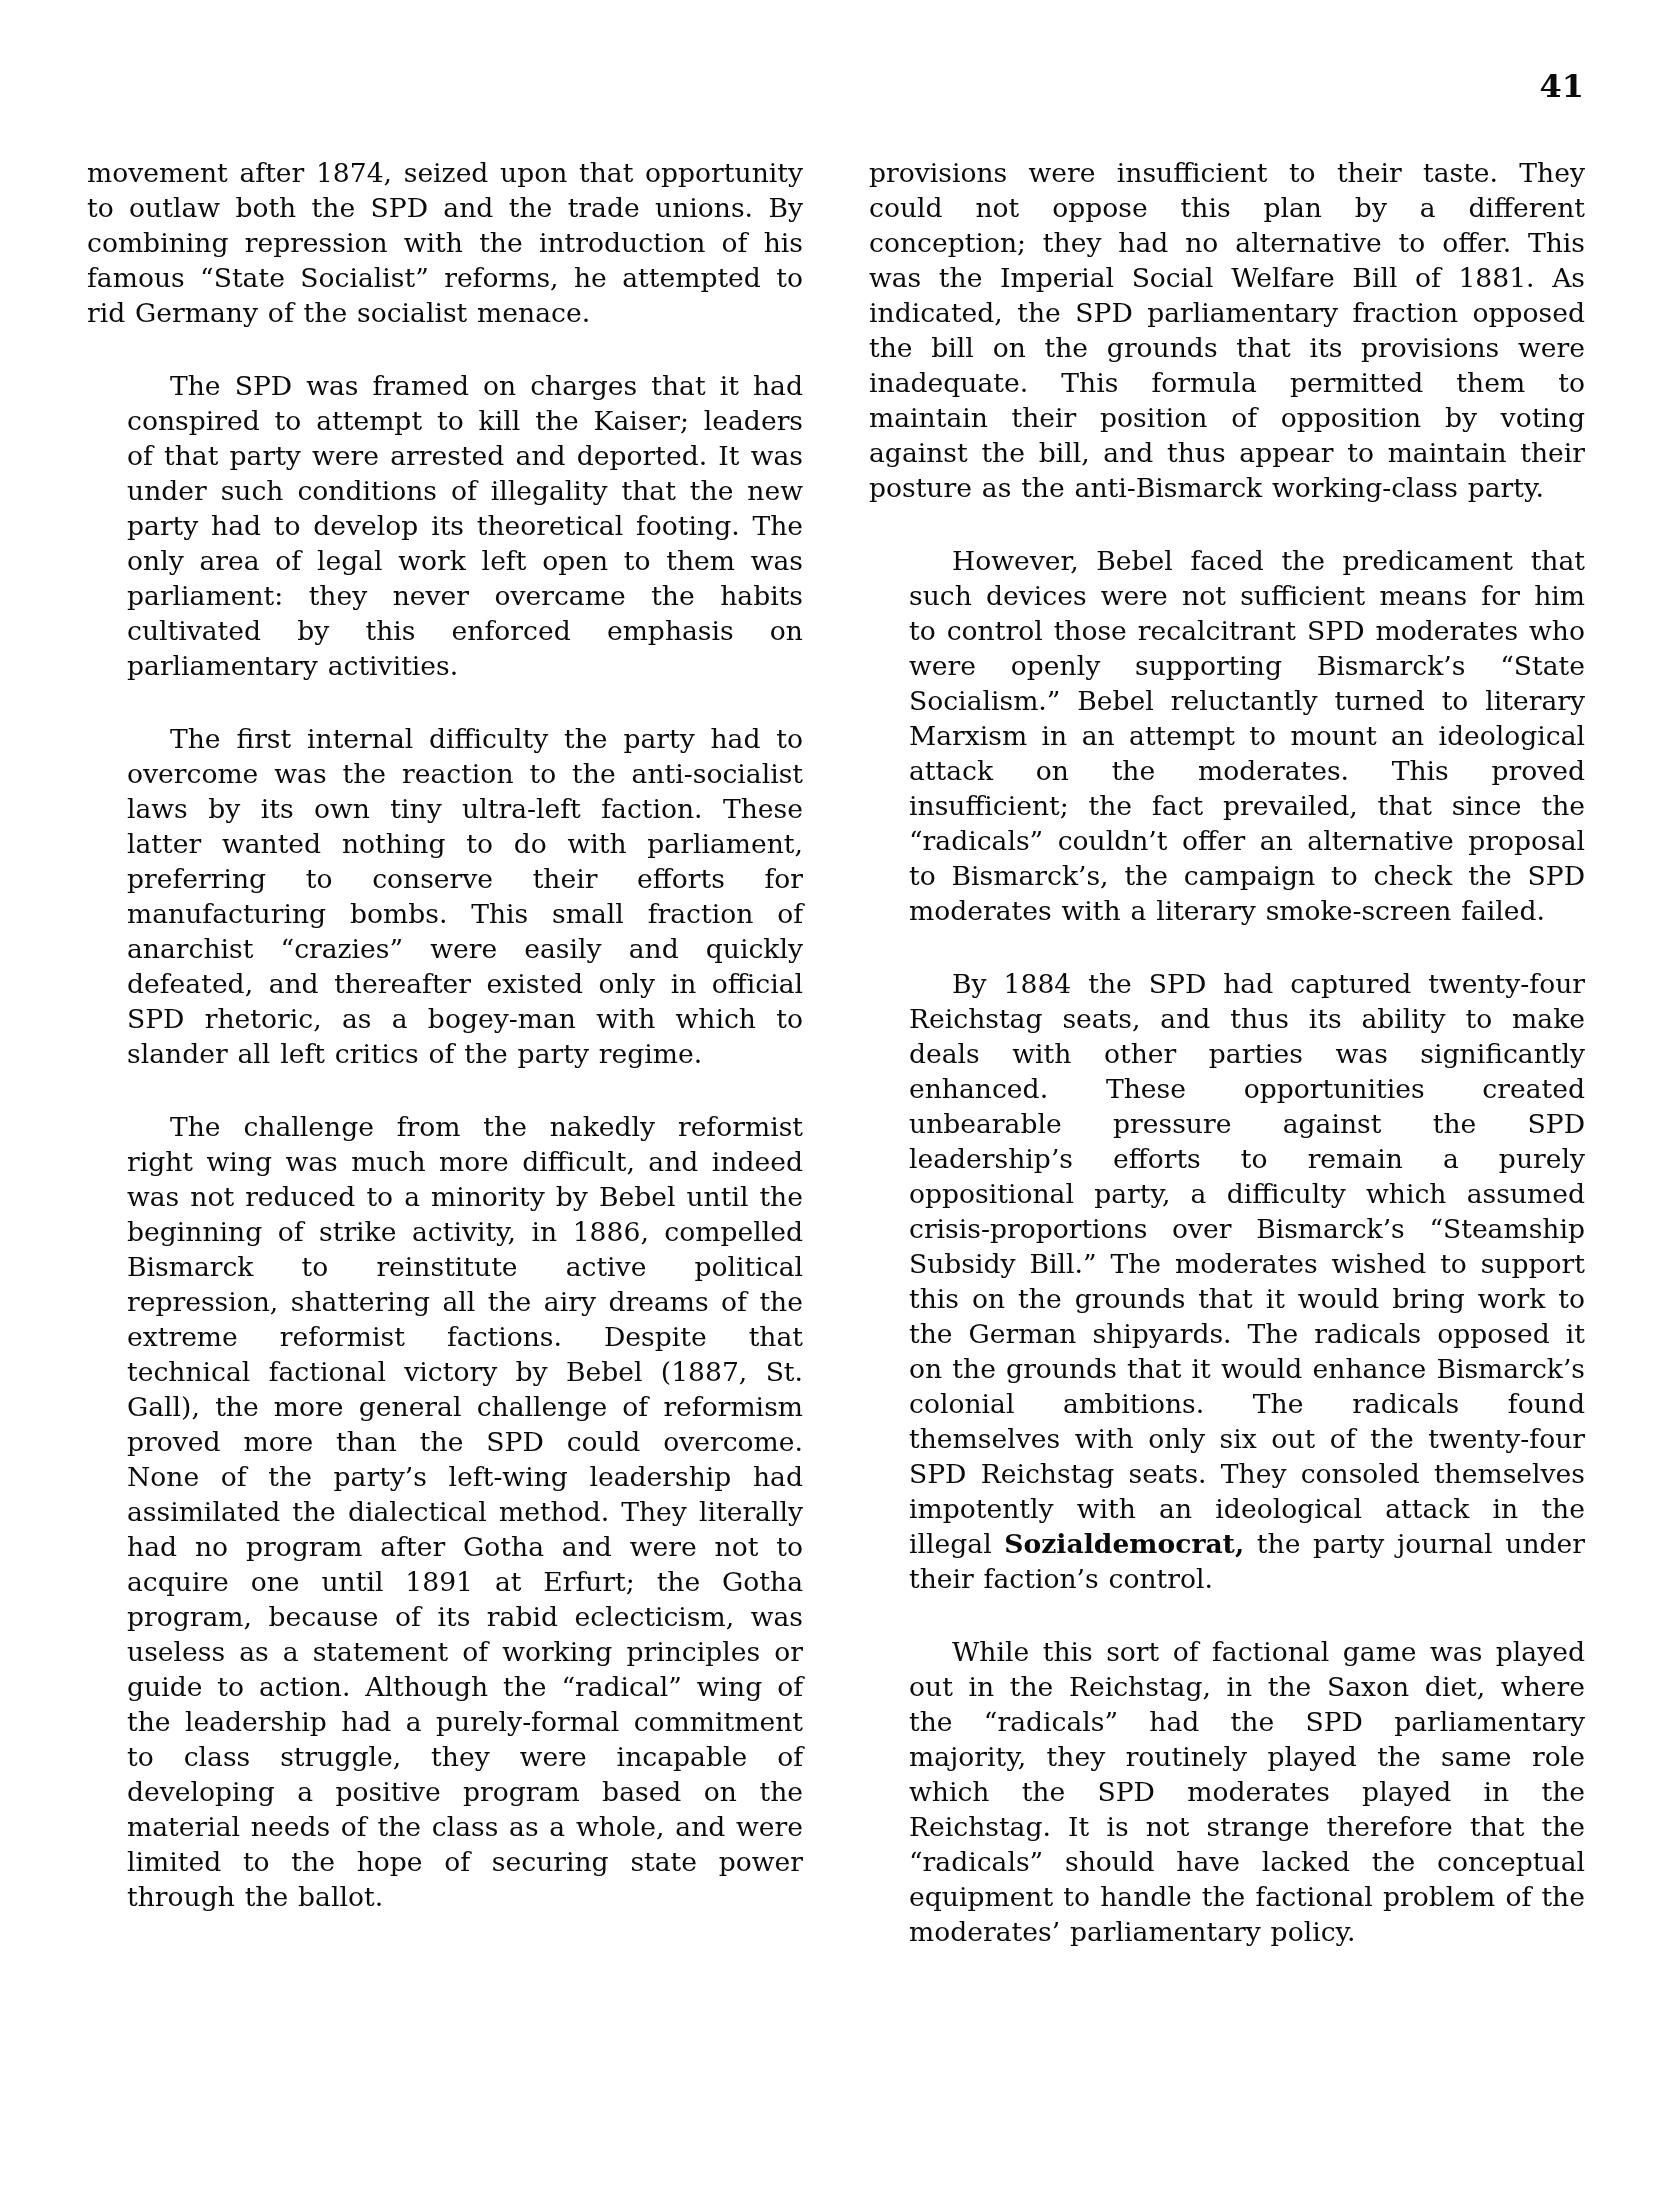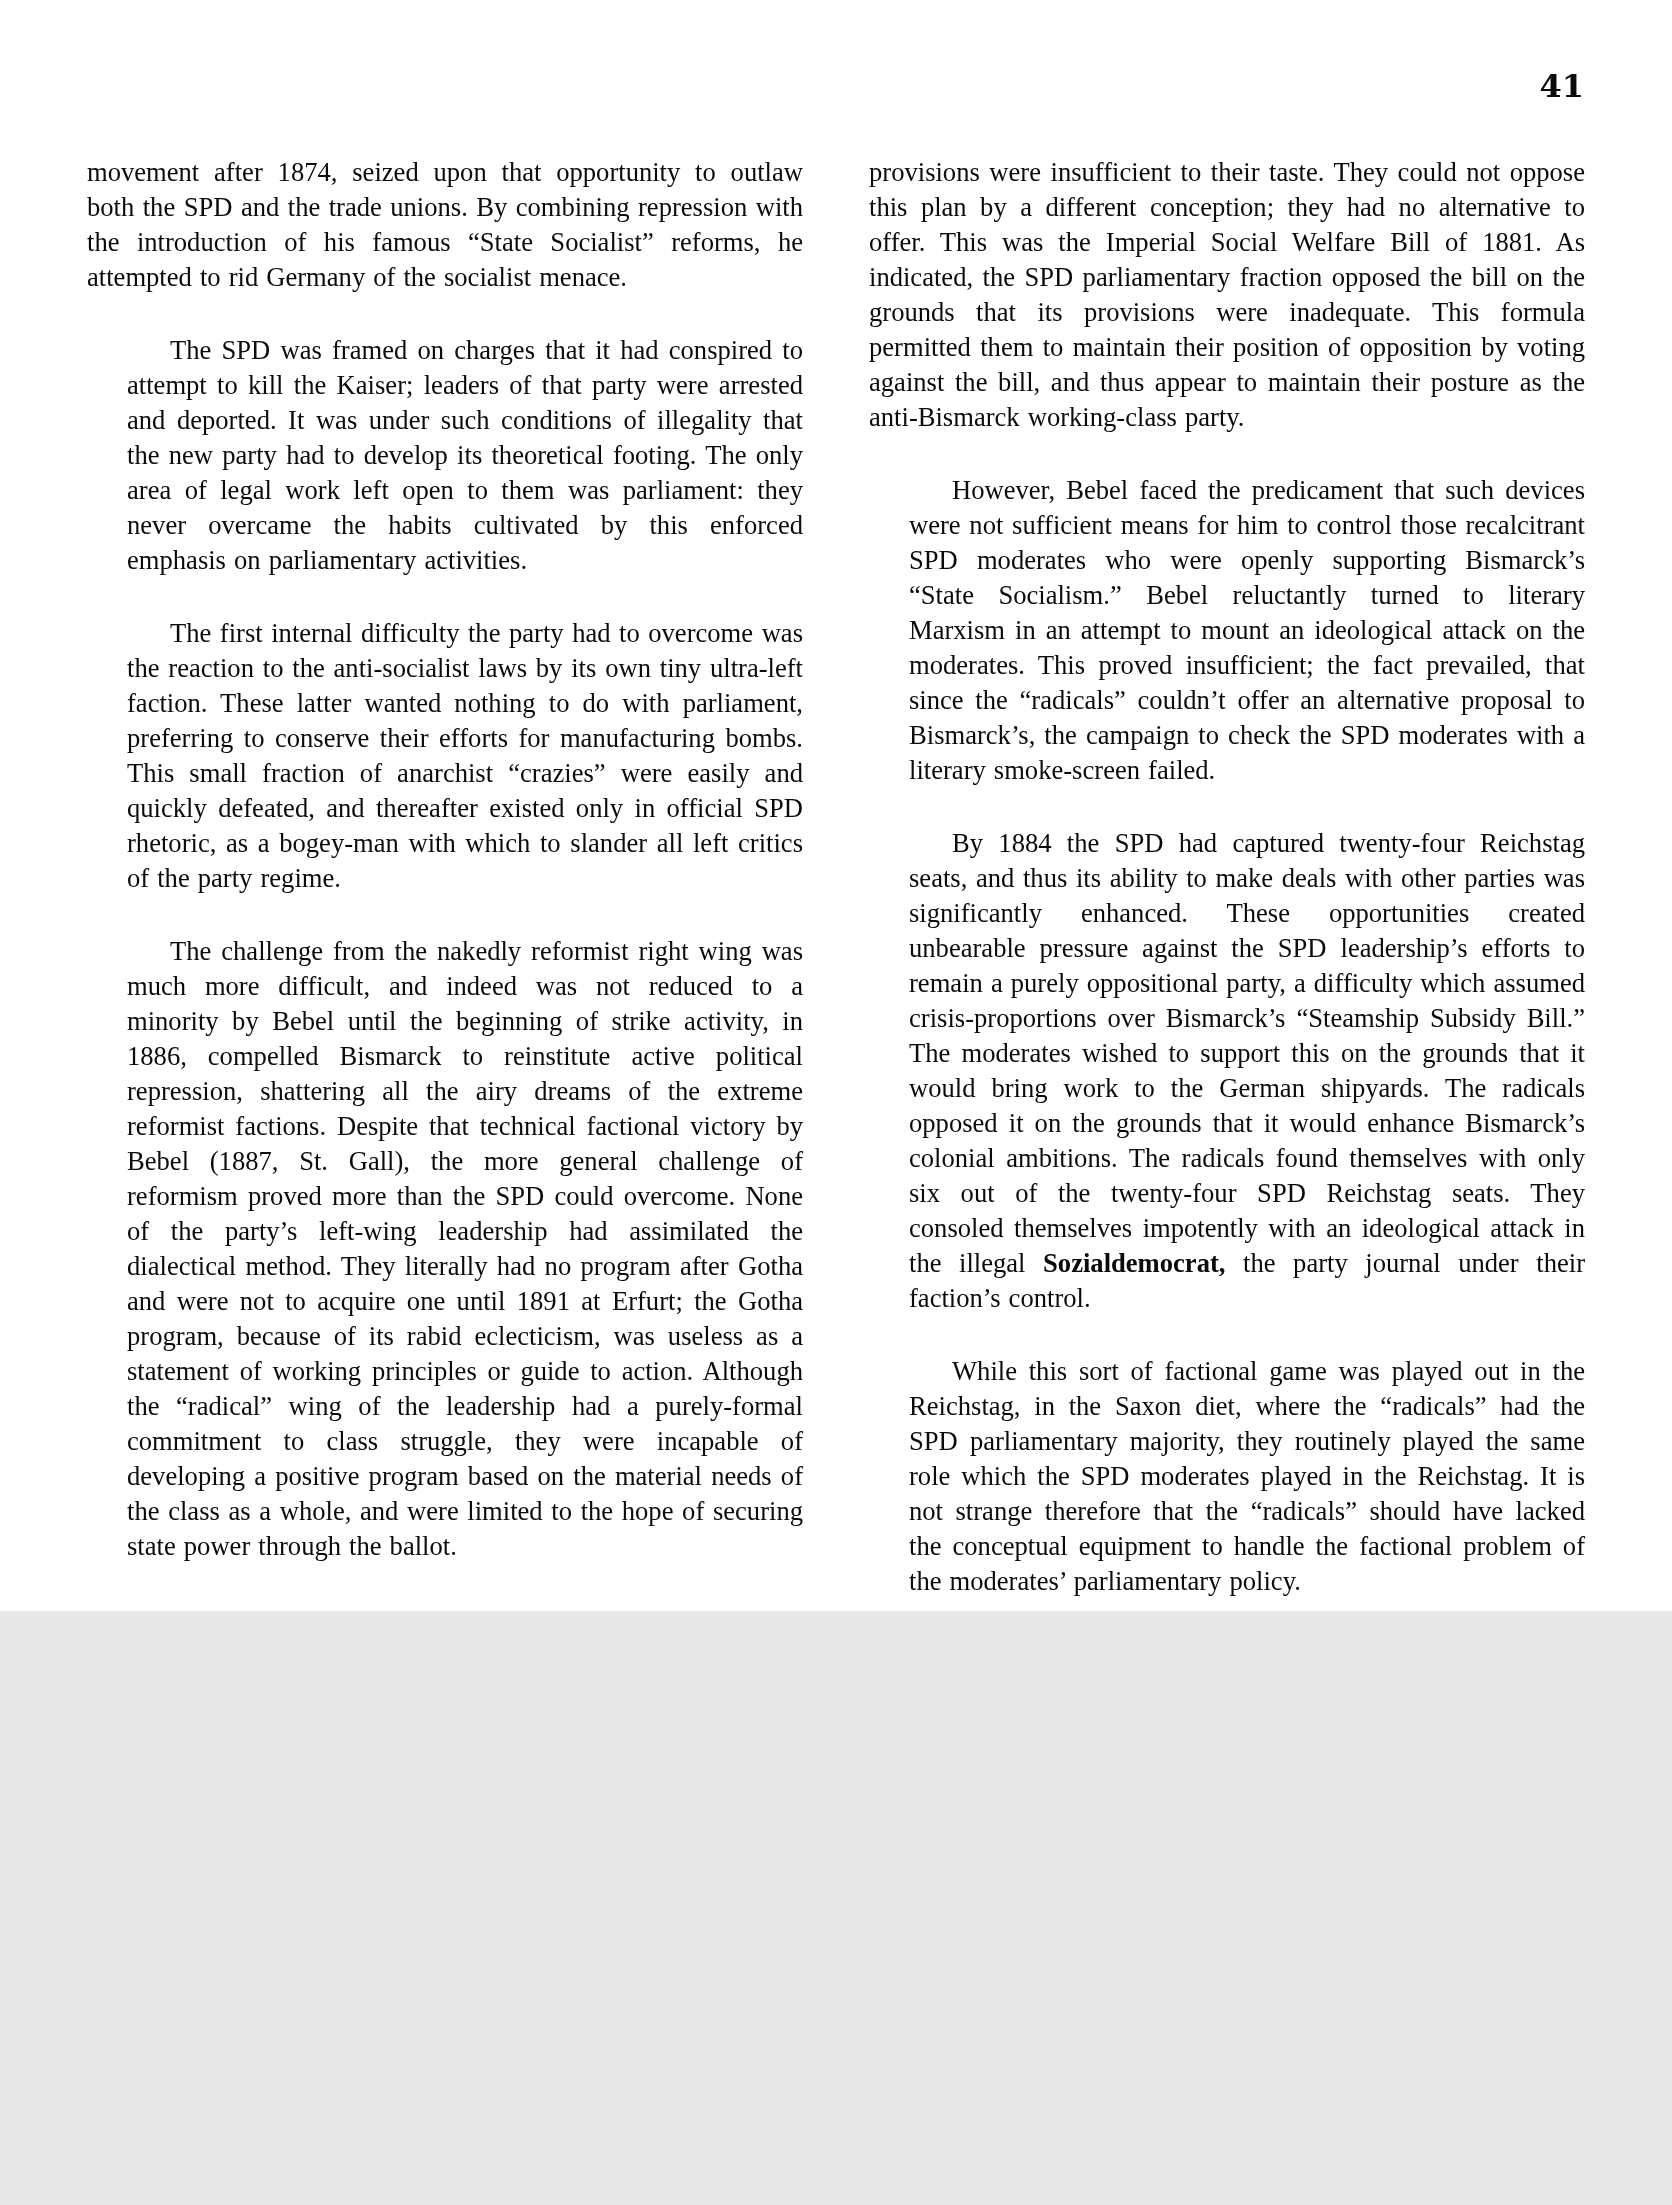--- a/index.html
+++ b/index.html
@@ -8,40 +8,39 @@
   }
   body {
     width: 1673px;
     height: 2205px;
     background: #e8e8e8;
     font-family: "DejaVu Serif", "Liberation Serif", serif;
   }
   .page {
     position: relative;
     width: 1673px;
-    height: 1611px;
+    height: 2205px;
     background: #ffffff;
     color: #0b0b0b;
     overflow: hidden;
   }
   .page-number {
     position: absolute;
     top: 70px;
     right: 89px;
     font-size: 32px;
     font-weight: bold;
     line-height: 1;
   }
   .columns {
     position: absolute;
     top: 155px;
     left: 87px;
     display: flex;
     gap: 66px;
-    font-family: Liberation Serif, serif;
   }
   .column {
     width: 716px;
   }
   .column p {
     margin: 0 0 38px 0;
     font-size: 26.6px;
     line-height: 35px;
     text-align: justify;
     word-spacing: 1.4px;

